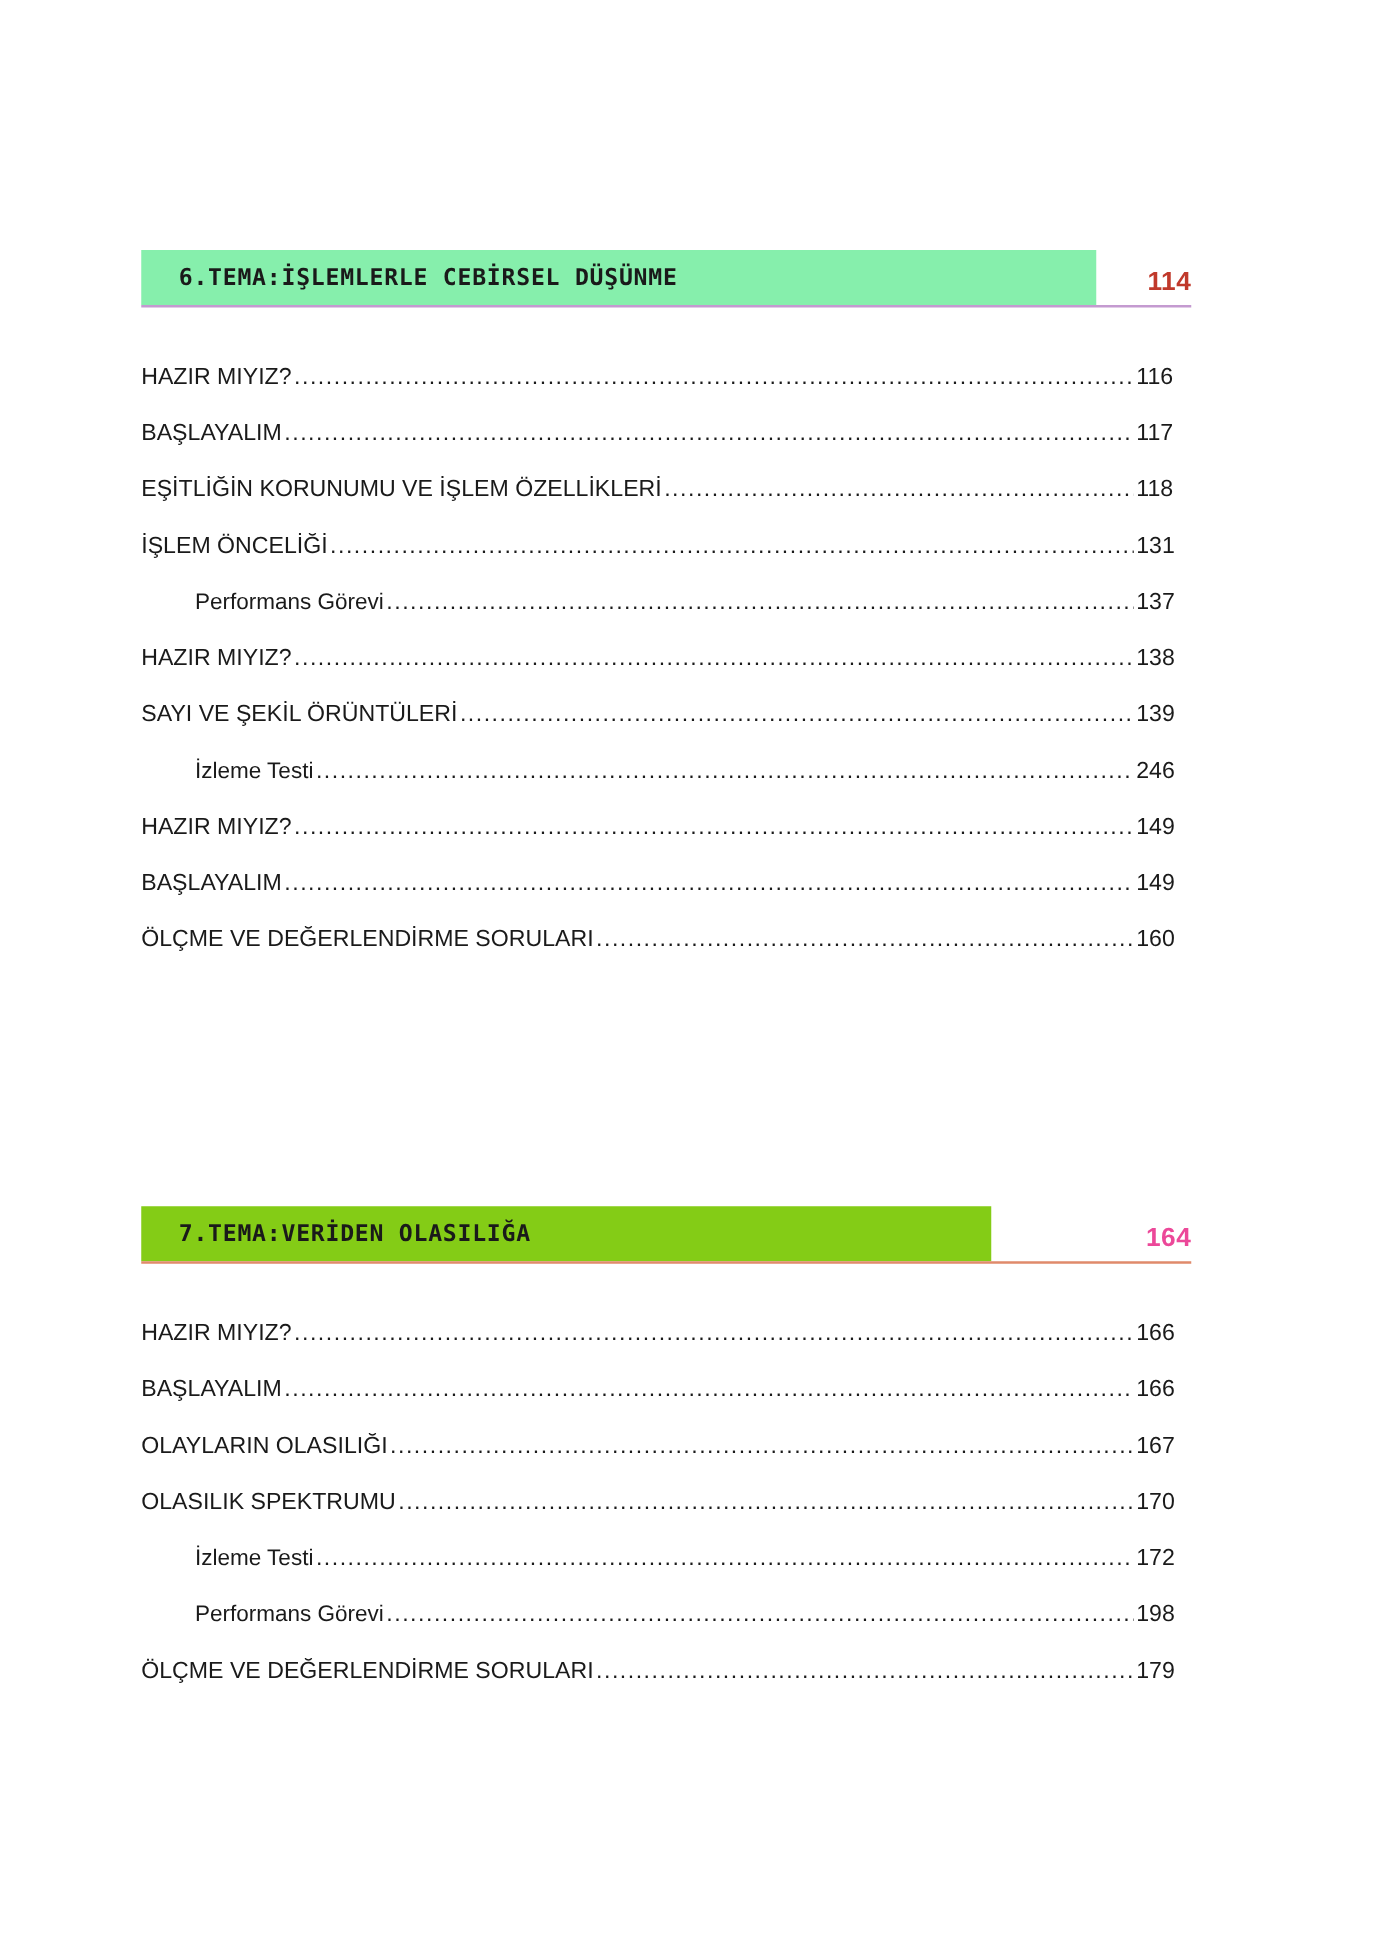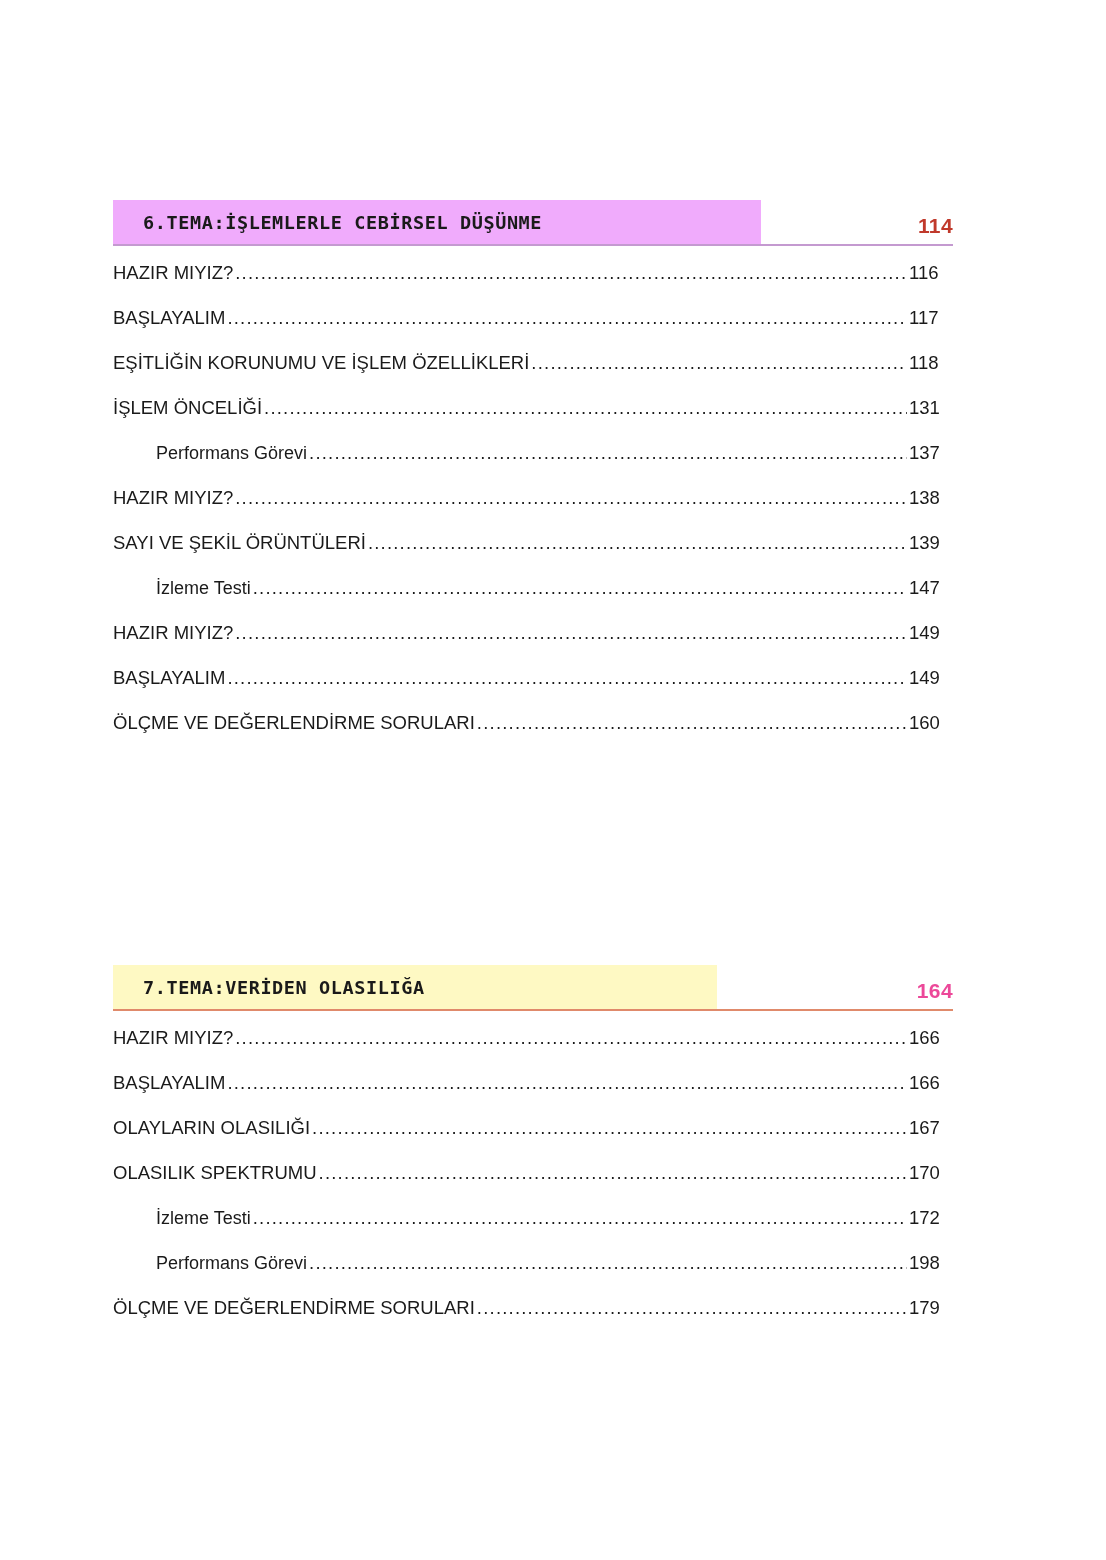--- a/index.html
+++ b/index.html
@@ -45,27 +45,27 @@
   }
   .theme-banner-text {
     font-family: "DejaVu Sans Mono", monospace;
     font-weight: bold;
     font-size: 18.5px;
     letter-spacing: 0.6px;
     color: #1a1a1a;
     white-space: nowrap;
   }
   .theme-banner.purple {
-    background: #f0abfc;
-    width: 648px;
+    background: #86efac;
+    width: 764px;
     text-align: center;
   }
   .theme-banner.orange {
-    background: #fef9c3;
-    width: 604px;
+    background: #84cc16;
+    width: 680px;
   }
   .theme-rule {
     position: absolute;
     left: 0;
     bottom: -2px;
     height: 2px;
     width: 840px;
   }
   .theme-rule.purple { background: #c49ad0; }
   .theme-rule.orange { background: #e08a6b; }
@@ -76,21 +76,21 @@
     top: 14px;
     font-family: "Liberation Sans", sans-serif;
     font-weight: bold;
     font-size: 21px;
     color: #c0392b;
     letter-spacing: 0.4px;
   }
   .theme-header.orange .theme-page-number { color: #ec4899; }
 
   .toc-list {
-    margin-top: 20px;
+    margin-top: 48px;
   }
   .toc-row {
     display: flex;
     align-items: baseline;
     font-size: 18.5px;
     line-height: 1.0;
     height: 45px;
     color: #1a1a1a;
     white-space: nowrap;
   }
@@ -162,21 +162,21 @@
         <span class="pnum">138</span>
       </div>
       <div class="toc-row">
         <span class="label">SAYI VE ŞEKİL ÖRÜNTÜLERİ</span>
         <span class="dots">.....................................................................................................................................................</span>
         <span class="pnum">139</span>
       </div>
       <div class="toc-row indent">
         <span class="label">İzleme Testi</span>
         <span class="dots">.....................................................................................................................................................</span>
-        <span class="pnum">147</span>
+        <span class="pnum">246</span>
       </div>
       <div class="toc-row">
         <span class="label">HAZIR MIYIZ?</span>
         <span class="dots">.....................................................................................................................................................</span>
         <span class="pnum">149</span>
       </div>
       <div class="toc-row">
         <span class="label">BAŞLAYALIM</span>
         <span class="dots">.....................................................................................................................................................</span>
         <span class="pnum">149</span>

